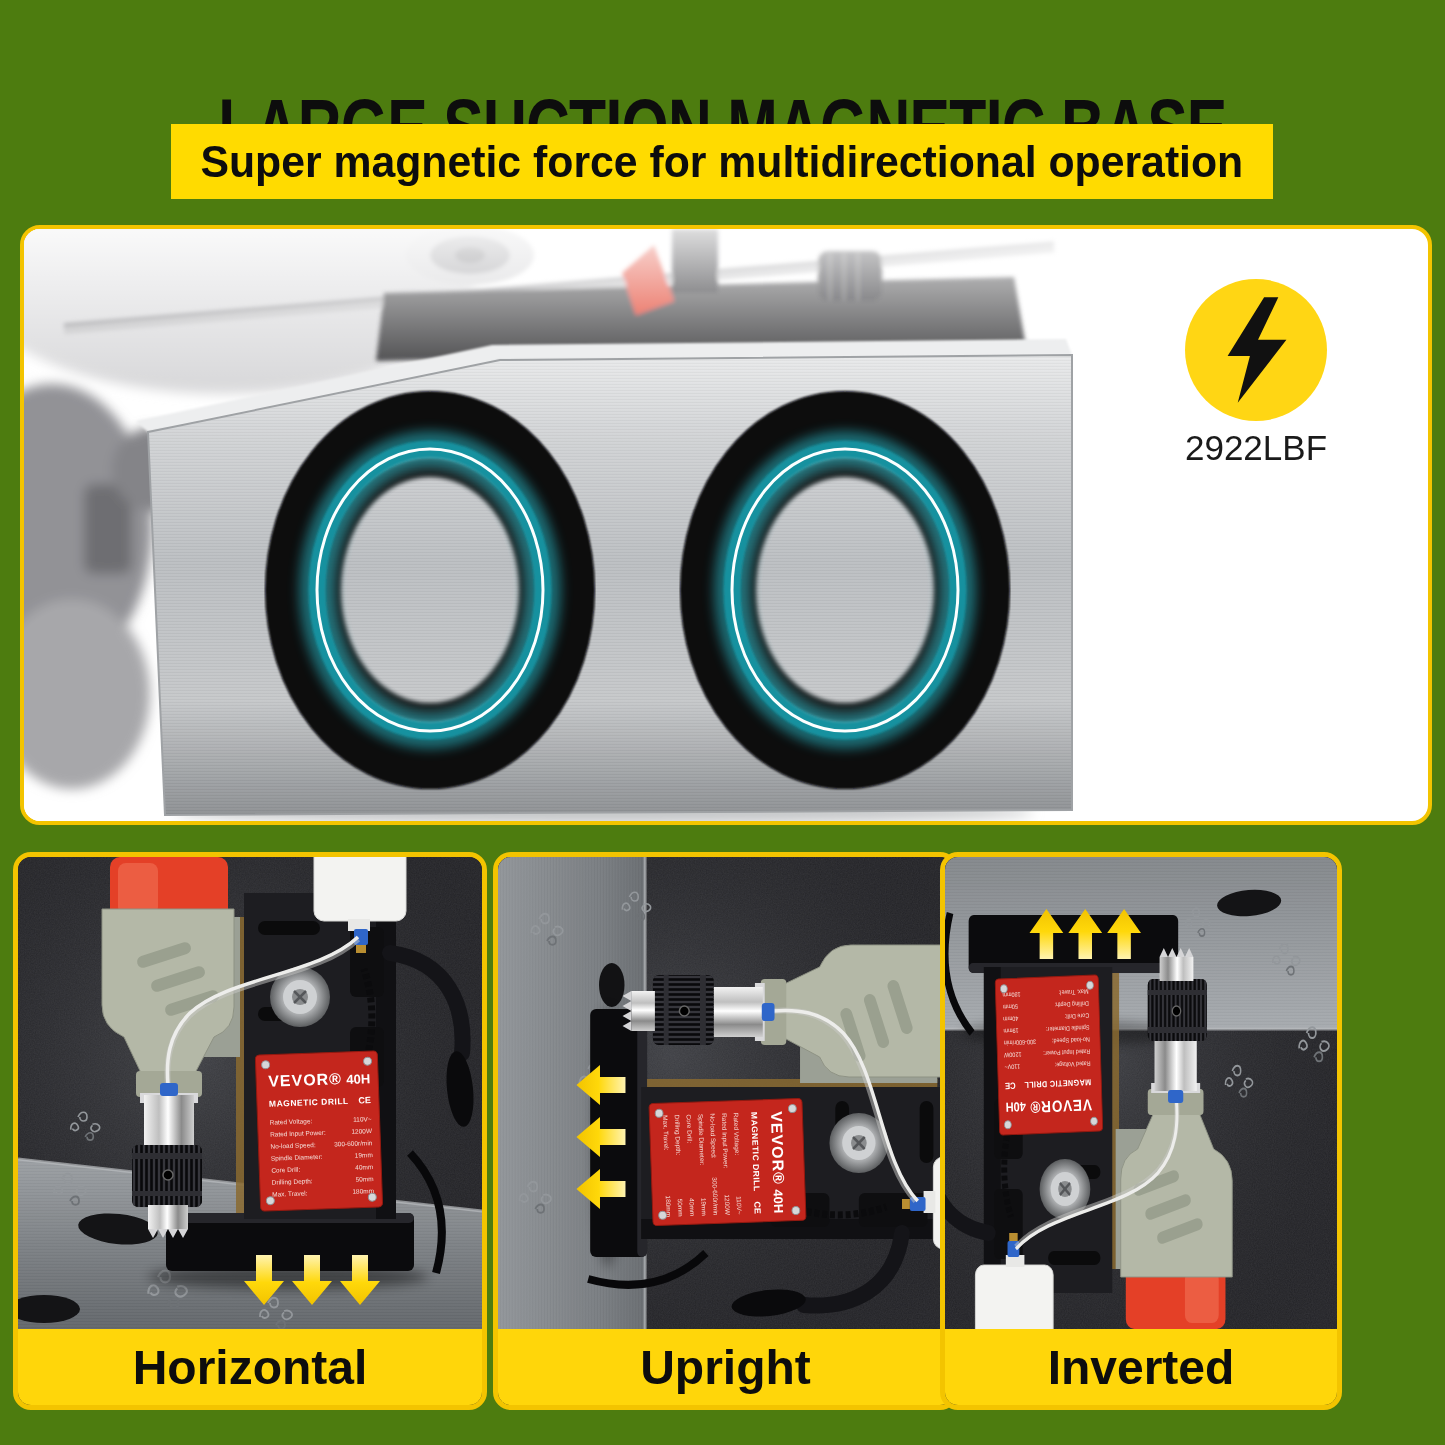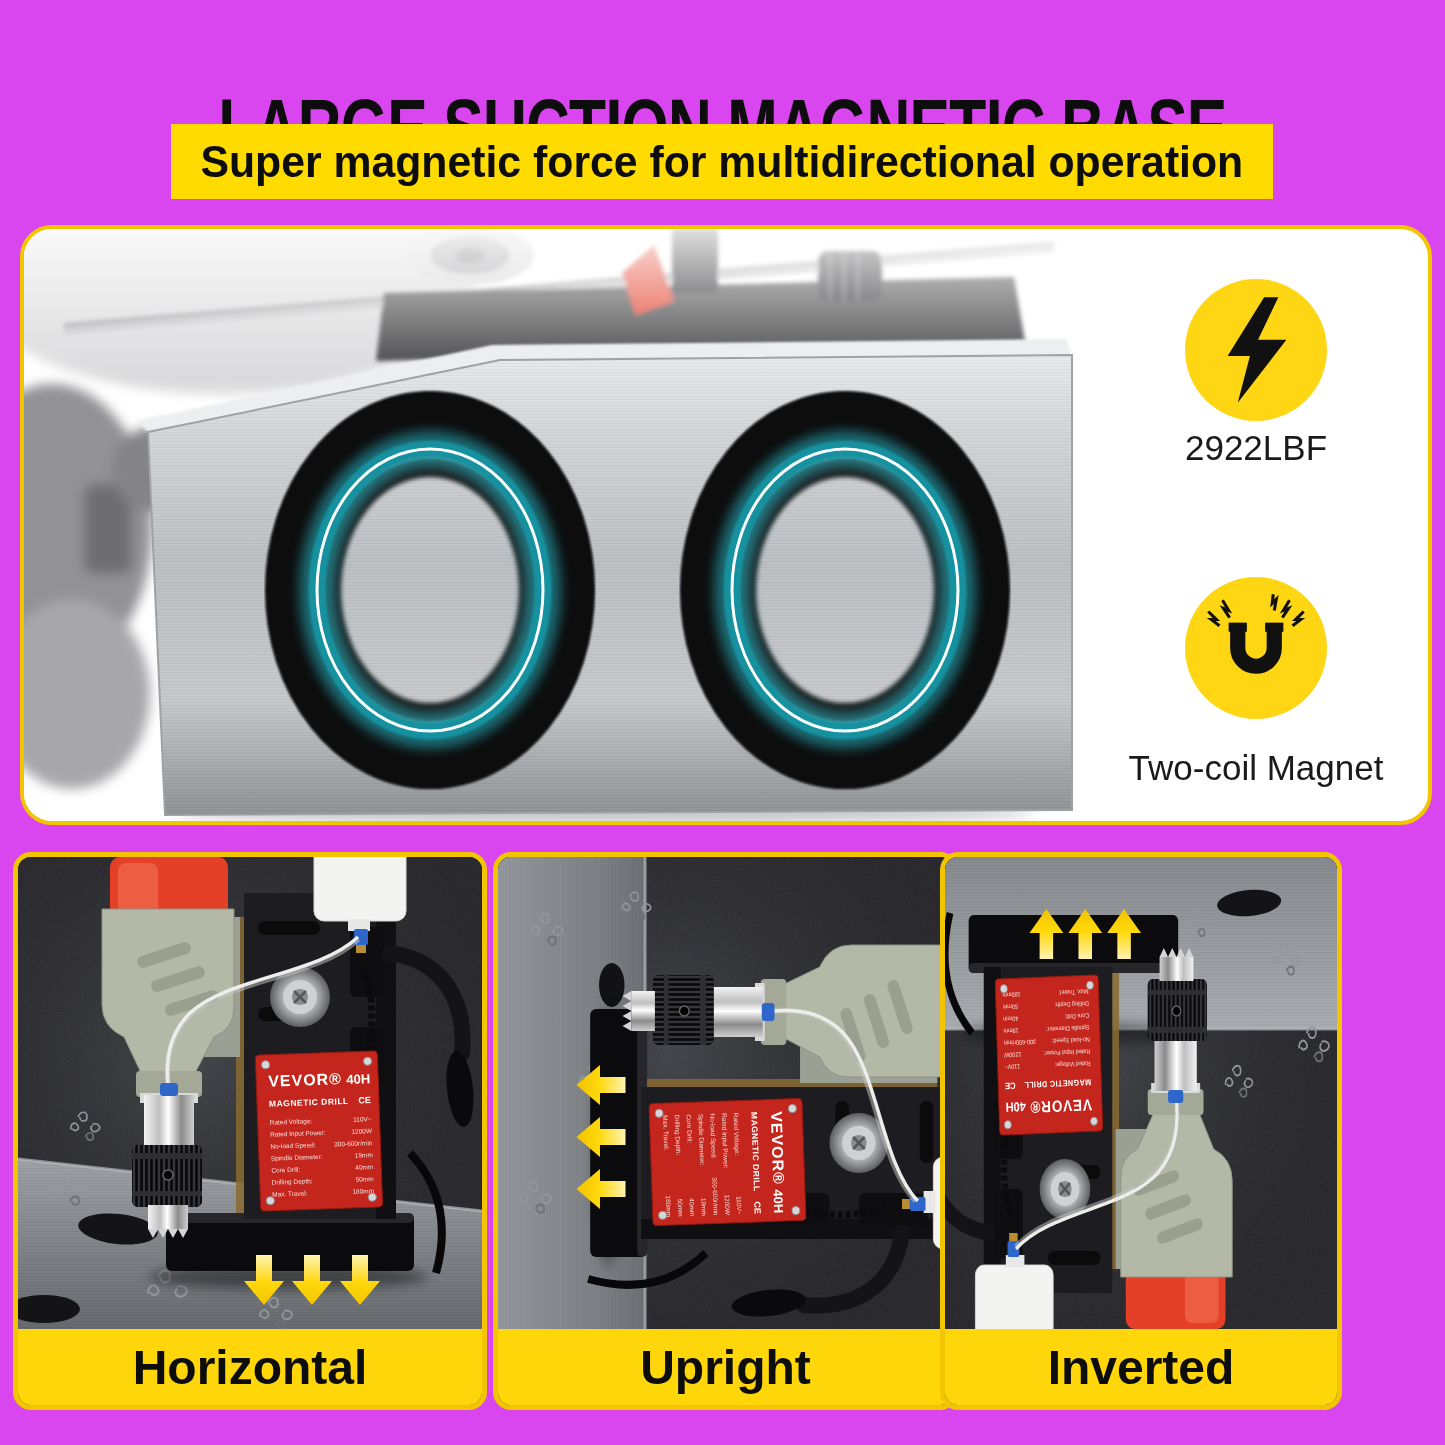--- a/index.html
+++ b/index.html
@@ -1,24 +1,24 @@
 <!DOCTYPE html>
 <html><head>
 <meta charset="utf-8">
 <style>
   html,body{margin:0;padding:0;background:#fff;}
   body{font-family:"Liberation Sans",sans-serif;color:#0d0d0d;}
-  .page{position:relative;width:1445px;height:1445px;background:#d946ef;overflow:hidden;}
+  .page{position:relative;width:1445px;height:1445px;background:#4d7c0f;overflow:hidden;}
   .title{position:absolute;top:32px;left:0;width:100%;text-align:center;font-size:82px;font-weight:bold;
          letter-spacing:-1px;line-height:1;transform:scaleX(.74);white-space:nowrap;}
   .banner{position:absolute;left:171px;top:124px;width:1102px;height:75px;background:#FFDB00;
           display:flex;align-items:center;justify-content:center;}
   .banner span{font-size:45px;font-weight:bold;transform:scaleX(.95);white-space:nowrap;}
   .main-box{position:absolute;left:20px;top:225px;width:1412px;height:600px;box-sizing:border-box;
-            border:4px solid #F3C400;border-radius:32px;background:#fff;overflow:hidden;}
+            border:4px solid #F3C400;border-radius:20px;background:#fff;overflow:hidden;}
   .main-photo{position:absolute;left:0;top:0;}
   .side{position:absolute;right:0;top:0;width:344px;height:100%;}
   .feature{position:absolute;left:0;width:100%;display:flex;flex-direction:column;align-items:center;}
   .f1{top:50px}.f2{top:348px}
   .icon-circle{width:142px;height:142px;}
   .f-lines{margin-top:5px;text-align:center;}
   .f-line{font-size:35px;line-height:44px;color:#1a1a1a;white-space:nowrap;}
   .f2 .f-lines{margin-top:27px;}
   .panel{position:absolute;top:852px;height:558px;box-sizing:border-box;border:5px solid #F3C400;
          border-radius:18px;background:#232327;overflow:hidden;}
@@ -251,38 +251,20 @@
     <div class="side">
       <div class="feature f1">
         <svg class="icon-circle" viewBox="0 0 140 140">
           <circle cx="70" cy="70" r="70" fill="#FFD614"></circle>
           <polygon points="78,18 42,76 64,76 52,122 100,60 72,60 92,18" fill="#111111"></polygon>
         </svg>
         <div class="f-lines">
           <div class="f-line">2922LBF</div>
         </div>
       </div>
-      <div class="feature f2">
-        <svg class="icon-circle" viewBox="0 0 140 140">
-          <circle cx="70" cy="70" r="70" fill="#FFD614"></circle>
-          <path d="M52,52 v18 a18,18 0 0 0 36,0 v-18" stroke="#111111" stroke-width="15" fill="none"></path>
-          <rect x="43" y="45" width="18" height="9" fill="#111111"></rect>
-          <rect x="79" y="45" width="18" height="9" fill="#111111"></rect>
-          <g stroke="#111111" stroke-width="3" fill="none">
-            <path d="M44,40 l-6,-9 5,2 -6,-10"></path>
-            <path d="M34,48 l-8,-6 5,0 -8,-8"></path>
-            <path d="M96,40 l6,-9 -5,2 6,-10"></path>
-            <path d="M106,48 l8,-6 -5,0 8,-8"></path>
-            <path d="M88,33 l2,-11 -4,4 1,-9"></path>
-          </g>
-        </svg>
-        <div class="f-lines">
-          <div class="f-line">Two-coil Magnet</div>
-        </div>
-      </div>
     </div>
   </div>
 
   <figure class="panel p2" style="margin:0">
     <svg class="scene" viewBox="0 0 464 472" preserveAspectRatio="none">
       <rect width="464" height="472" fill="#232327"></rect>
       <rect width="464" height="472" fill="url(#vign)"></rect>
       <rect width="464" height="472" filter="url(#noiseF)" opacity=".5"></rect>
       <g>
         <rect x="0" y="0" width="150" height="472" fill="url(#wallG)"></rect>

